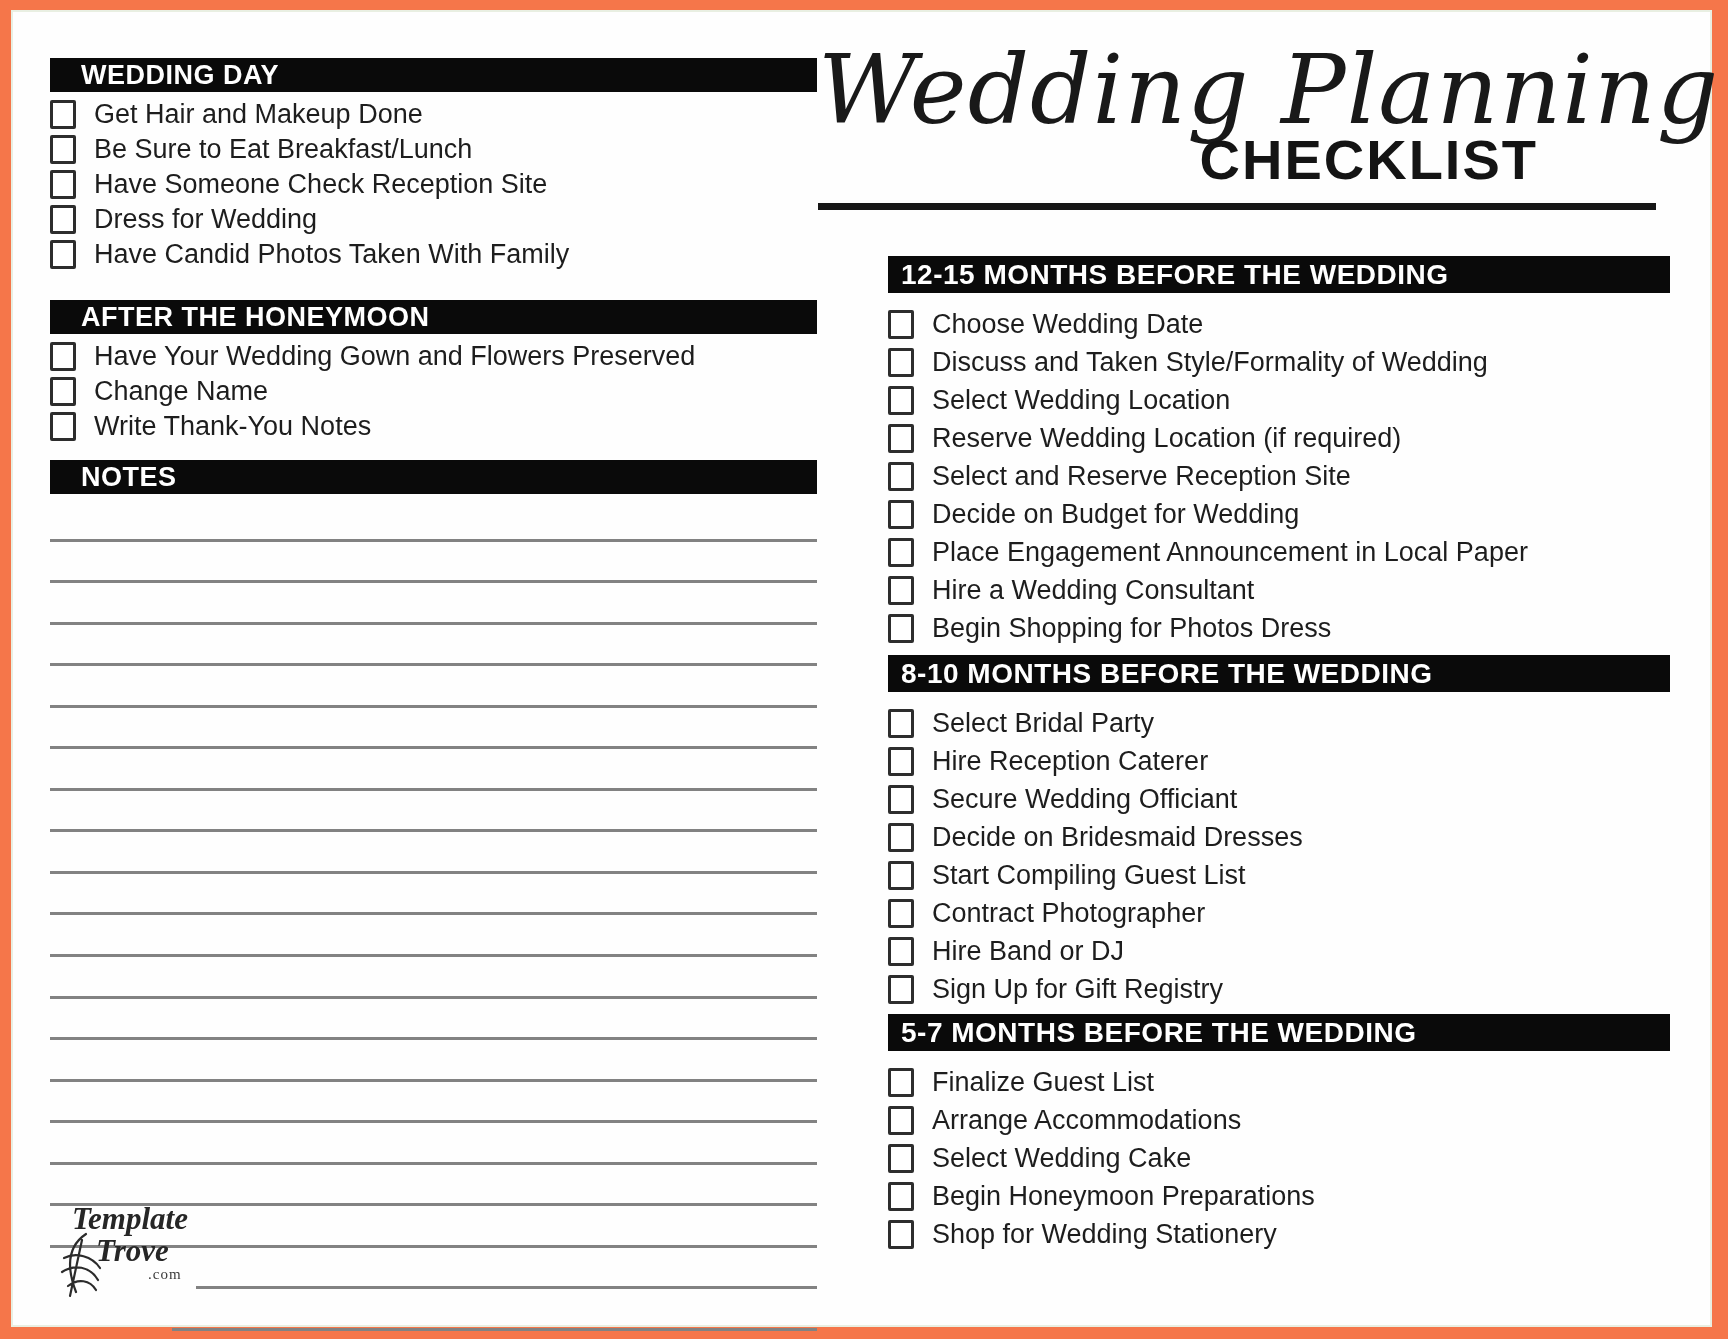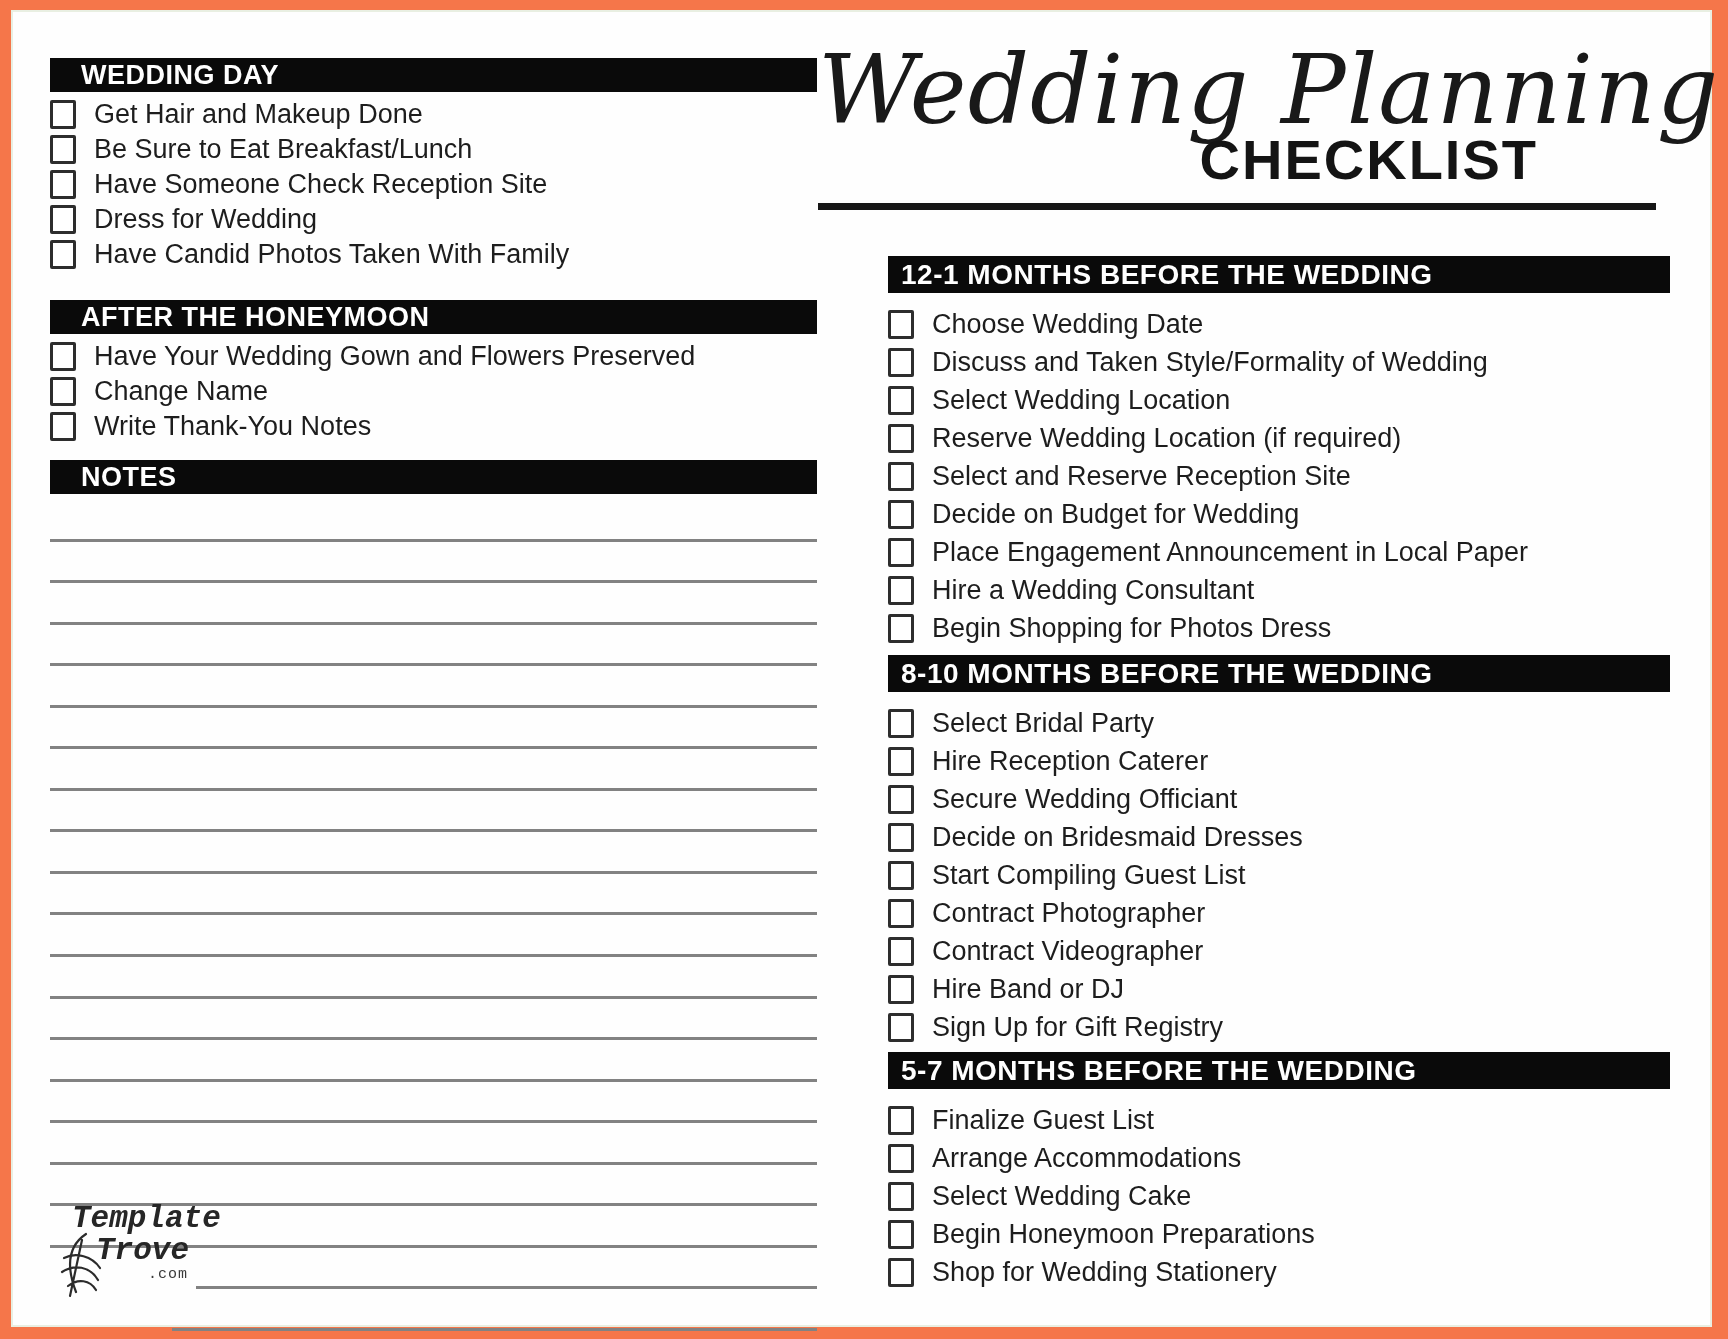--- a/index.html
+++ b/index.html
@@ -24,21 +24,21 @@
   .left-items { margin-top:5px; }
   .bar-after  { margin-top:28px; }
   .bar-notes  { margin-top:16px; }
 
   .lines { padding-top:6px; }
   .nline { height:38.55px; border-bottom:3px solid #828282; }
   .nline.short-1 { margin-left:146px; }
   .nline.short-2 { margin-left:122px; }
 
   .logo { position:absolute; left:6px; top:1146px; width:170px; color:#262626;
-          font-family:Liberation Mono, monospace; font-style:italic; font-weight:bold; }
+          font-family:Liberation Serif, serif; font-style:italic; font-weight:bold; }
   .logo .l1 { font-size:31px; line-height:30px; margin-left:16px; }
   .logo .l2 { font-size:31px; line-height:30px; margin-left:40px; margin-top:2px; }
   .logo .l3 { font-size:15px; font-style:normal; font-weight:normal; margin-left:92px; letter-spacing:1px; color:#3a3a3a; }
   .logo svg { position:absolute; left:0px; top:28px; }
 
   
   .title-block { position:absolute; left:807px; top:26px; width:838px; }
   .title-script { font-family:"DejaVu Serif", serif; font-style:italic; font-size:96px; line-height:108px;
                   color:#191919; text-align:center; white-space:nowrap; letter-spacing:1px; }
   .title-caps { margin-top:-12px; text-align:right; padding-right:118px; font-size:56px; line-height:56px;
@@ -138,21 +138,21 @@
     </div>
 
     <div class="title-block">
       <div class="title-script">Wedding Planning</div>
       <div class="title-caps">CHECKLIST</div>
       <div class="title-rule"></div>
     </div>
 
     <div class="sections">
 
-      <div class="bar">12-1 MONTHS BEFORE THE WEDDING</div>
+      <div class="bar">12-15 MONTHS BEFORE THE WEDDING</div>
       <div class="sec-items">
         <div class="row">
           <span class="cb"></span>
           <span class="lbl">Choose Wedding Date</span>
         </div>
         <div class="row">
           <span class="cb"></span>
           <span class="lbl">Discuss and Taken Style/Formality of Wedding</span>
         </div>
         <div class="row">
@@ -203,24 +203,20 @@
           <span class="cb"></span>
           <span class="lbl">Decide on Bridesmaid Dresses</span>
         </div>
         <div class="row">
           <span class="cb"></span>
           <span class="lbl">Start Compiling Guest List</span>
         </div>
         <div class="row">
           <span class="cb"></span>
           <span class="lbl">Contract Photographer</span>
-        </div>
-        <div class="row">
-          <span class="cb"></span>
-          <span class="lbl">Contract Videographer</span>
         </div>
         <div class="row">
           <span class="cb"></span>
           <span class="lbl">Hire Band or DJ</span>
         </div>
         <div class="row">
           <span class="cb"></span>
           <span class="lbl">Sign Up for Gift Registry</span>
         </div>
       </div>

